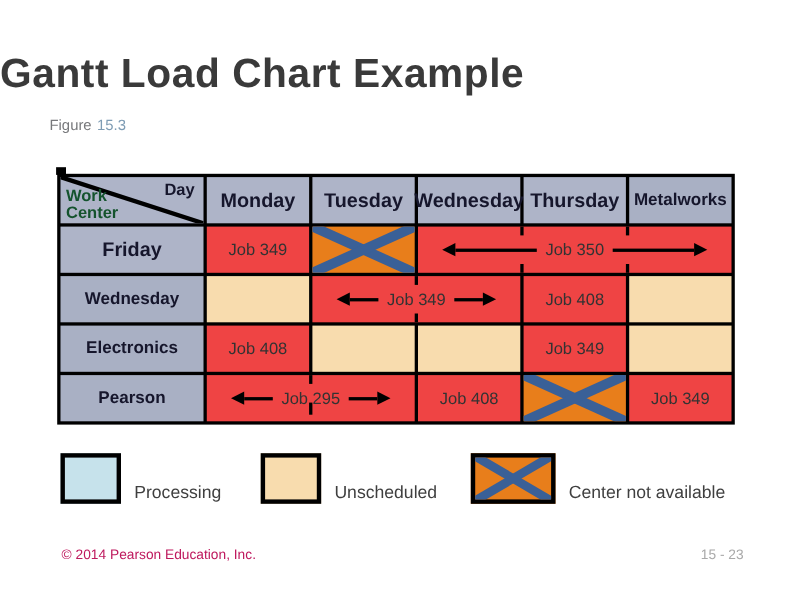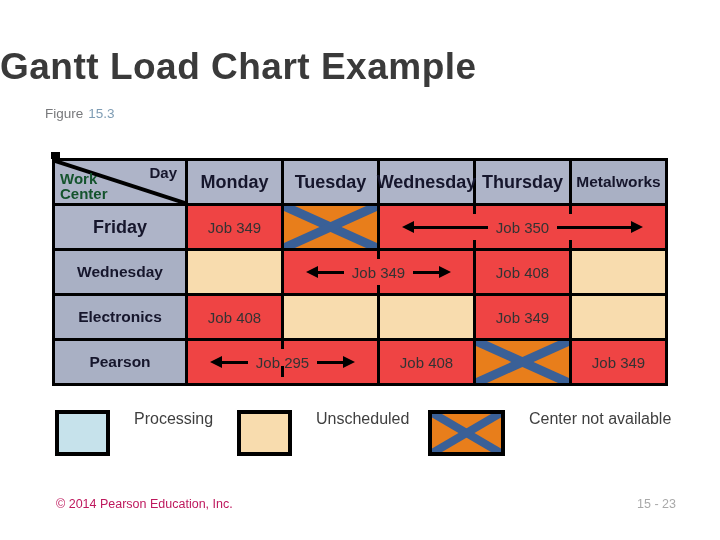--- a/index.html
+++ b/index.html
@@ -49,21 +49,21 @@
 
   .arrow { display:flex; align-items:center; width:100%; height:100%; padding:0 22px; box-sizing:border-box; }
   .ah { width:0; height:0; border-top:6px solid transparent; border-bottom:6px solid transparent; flex:0 0 auto; }
   .ah-l { border-right:12px solid #000; }
   .ah-r { border-left:12px solid #000; }
   .shaft { flex:1 1 auto; height:3px; background:#000; min-width:6px; }
   .arrow .lbl { padding:0 8px; white-space:nowrap; font-size:15px; color:#333333; }
 
   
   .legend { position:absolute; left:0; top:410px; width:720px; height:48px; }
-  .lg-item { position:absolute; top:0; display:flex; align-items:flex-start; height:48px;gap:12px; }
+  .lg-item { position:absolute; top:0; display:flex; align-items:flex-end; height:48px; }
   .lg-1 { left:55px; } .lg-2 { left:237px; } .lg-3 { left:428px; }
   .lg-swatch { width:47px; height:38px; border:4px solid #000; box-sizing:content-box; position:relative; }
   .sw-proc  { background:#c6e2eb; }
   .sw-unsch { background:#f8dcae; }
   .sw-unavail { background:#e87e1b; width:69px; }
   .lg-label { margin-left:12px; font-size:16px; color:#3f3f3f; }
 
   
   .footer-left  { position:absolute; left:56px;  top:497px; font-size:12.5px; color:#be185d; }
   .footer-right { position:absolute; right:44px; top:497px; font-size:12.5px; color:#a9a9a9; }

